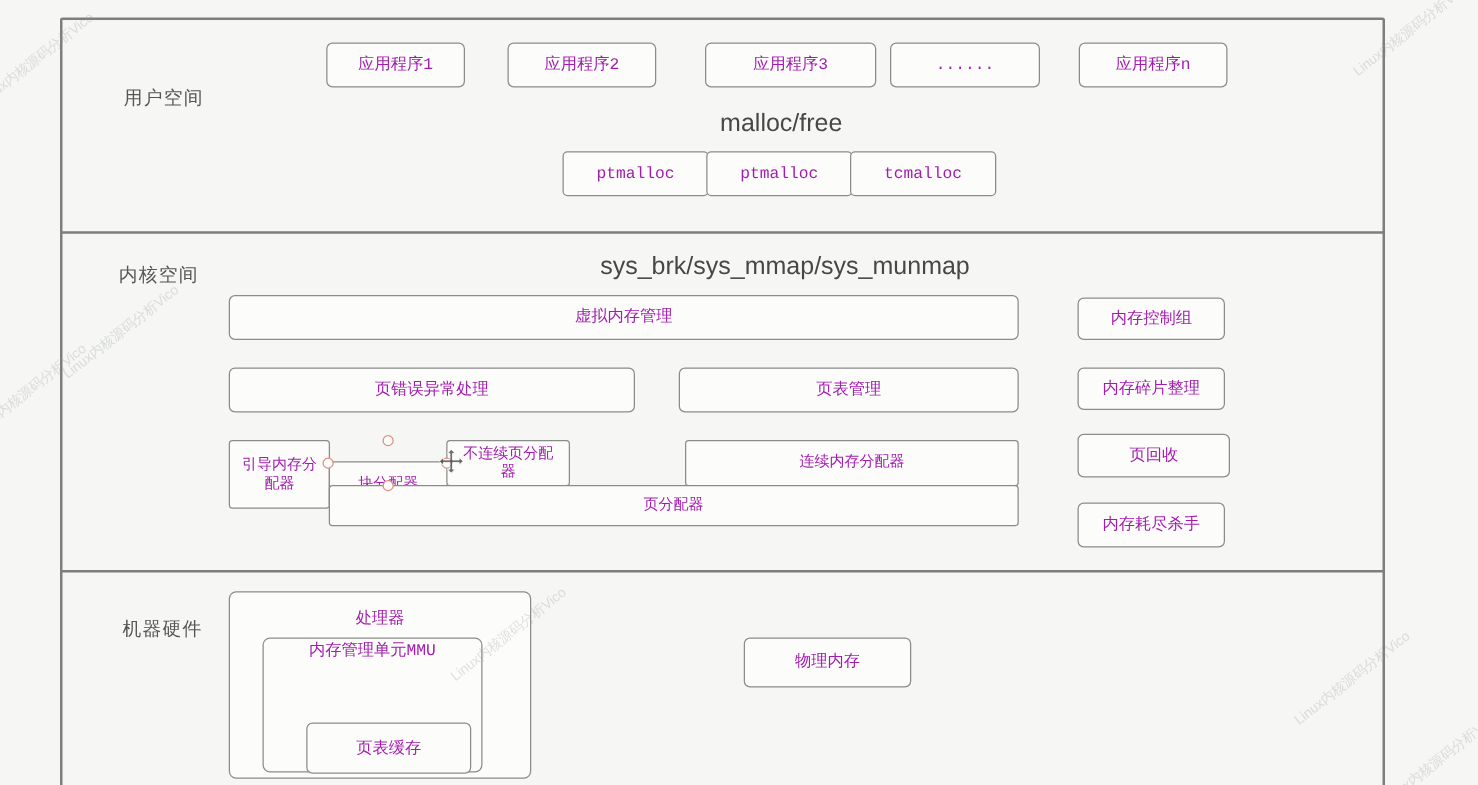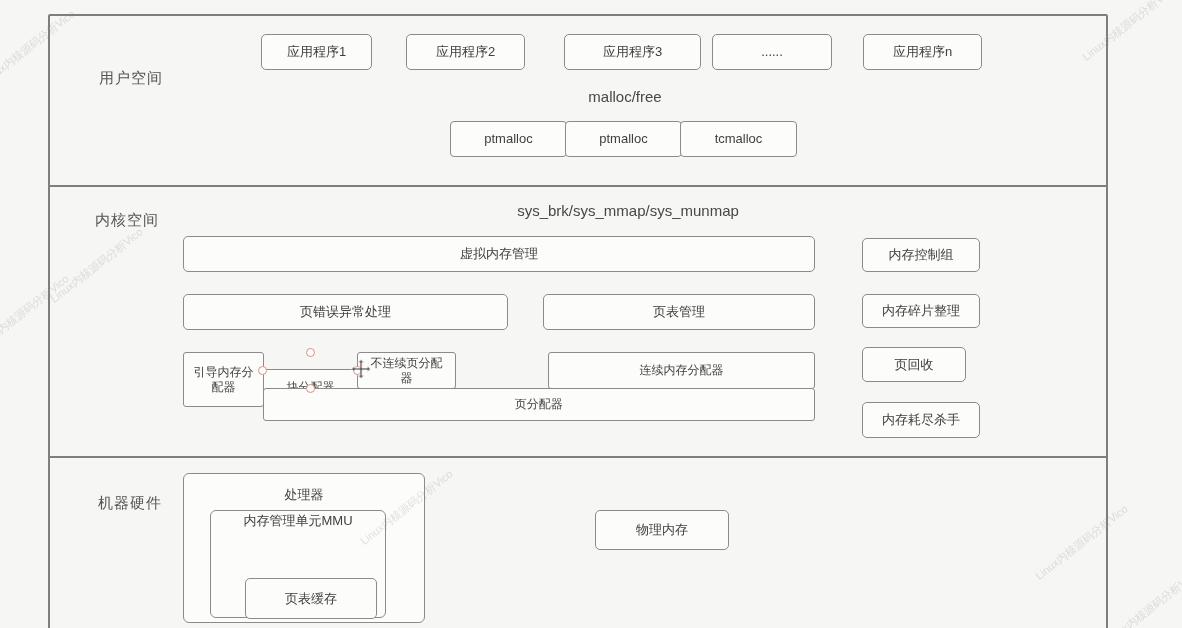--- a/index.html
+++ b/index.html
@@ -18,30 +18,31 @@
   .divider {
     position:absolute; left:48px; width:1060px; height:0;
     border-top:2px solid #7e7e7e;
   }
   .box {
     position:absolute;
     background:#fcfcfb;
     border:1.6px solid #8b8b8b;
     border-radius:5px;
     display:flex; align-items:center; justify-content:center;
-    text-align:center; color:#404040;
+    text-align:center; color:#a21caf;
     font-size:13px; line-height:1.2;
     padding:2px 6px;
+    font-family:Liberation Mono, monospace;
   }
   .cell { border-radius:3px; font-size:12px; }
   .section-label {
     position:absolute; font-size:15px; color:#555; letter-spacing:1px;
   }
   .free-text {
-    position:absolute; font-size:15px; color:#474747; text-align:center;
+    position:absolute; font-size:20px; color:#474747; text-align:center;
   }
   .handle {
     position:absolute; width:9px; height:9px; border-radius:50%;
     background:#fff; border:1.6px solid #dd8f7e; z-index:5;
   }
   .move-icon {
     position:absolute; z-index:6; opacity:.8;
   }
   .watermark {
     position:absolute; font-size:11px; color:rgba(140,155,145,.28);
@@ -101,21 +102,21 @@
   <div class="handle" style="left:353px; top:366px;"></div>
 
   <span class="move-icon" style="left:349px; top:358px;">
     <svg width="24" height="24" viewBox="0 0 24 24">
         <path d="M12 1.5l3.2 3.2h-2.1v5.2h5.2V7.8l3.2 3.2-3.2 3.2v-2.1h-5.2v5.2h2.1L12 20.5l-3.2-3.2h2.1v-5.2H5.7v2.1L2.5 11l3.2-3.2v2.1h5.2V4.7H8.8z" fill="#4a4a4a" stroke="#fbfbfb" stroke-width="0.8"></path>
       </svg>
   </span>
 
   <div class="box" style="left:862px; top:238px; width:118px; height:34px;">内存控制组</div>
   <div class="box" style="left:862px; top:294px; width:118px; height:34px;">内存碎片整理</div>
-  <div class="box" style="left:862px; top:347px; width:104px; height:35px;">页回收</div>
+  <div class="box" style="left:862px; top:347px; width:122px; height:35px;">页回收</div>
   <div class="box" style="left:862px; top:402px; width:118px; height:36px;">内存耗尽杀手</div>
 
   <div class="section-label" style="left:98px; top:494px;">机器硬件</div>
 
   <div class="box" style="left:183px; top:473px; width:242px; height:150px; align-items:flex-start; padding-top:13px; border-radius:6px;">处理器</div>
   <div class="box" style="left:210px; top:510px; width:176px; height:108px; align-items:flex-start; border-radius:6px;">内存管理单元MMU</div>
   <div class="box" style="left:245px; top:578px; width:132px; height:41px;">页表缓存</div>
 
   <div class="box" style="left:595px; top:510px; width:134px; height:40px;">物理内存</div>
 

